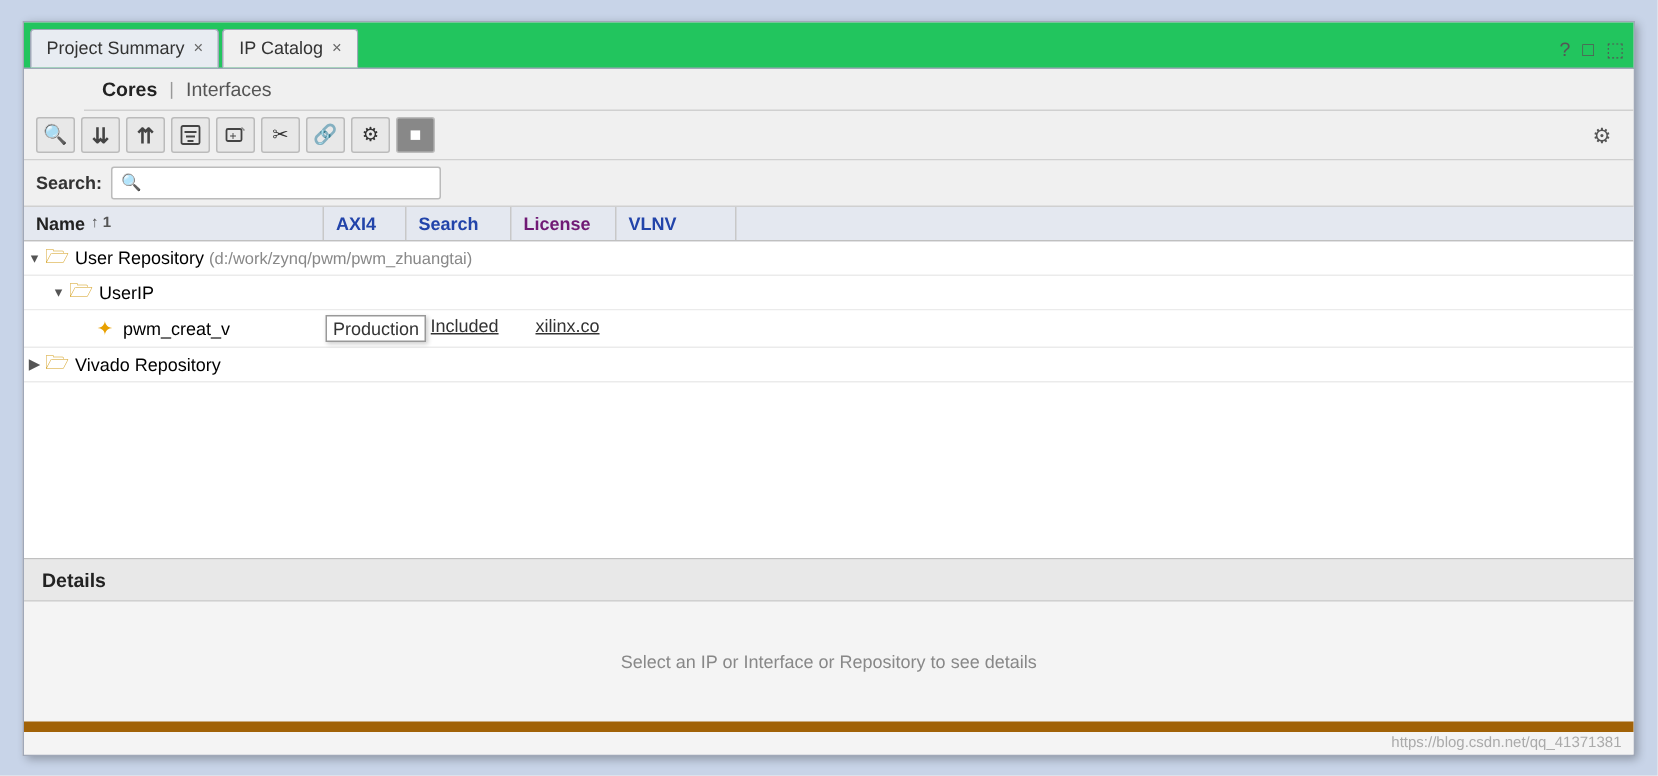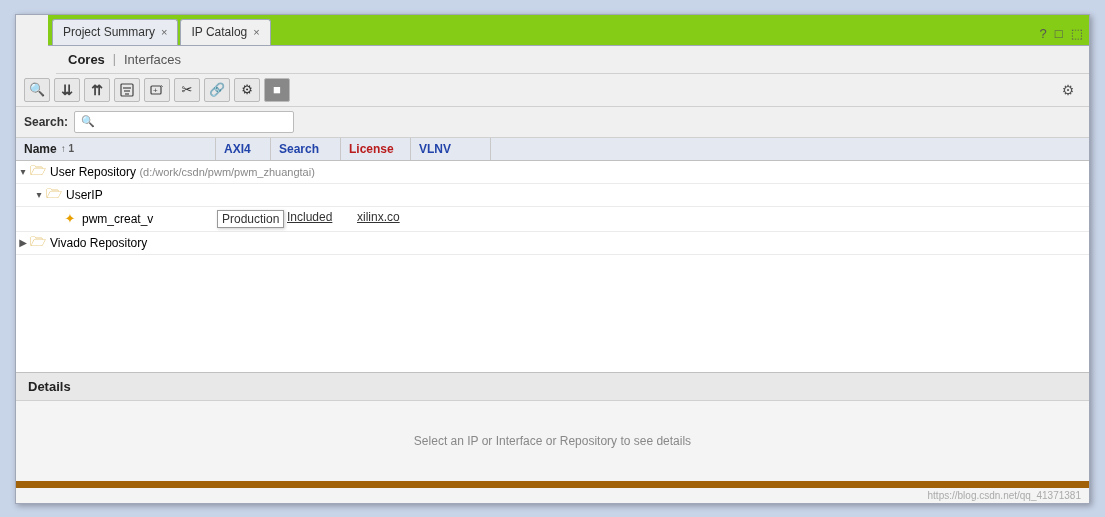--- a/index.html
+++ b/index.html
@@ -20,26 +20,25 @@
       background: #f0f0f0;
       border: 1px solid #a0a8b8;
       display: flex;
       flex-direction: column;
       box-shadow: 2px 2px 6px rgba(0,0,0,0.3);
     }
     
     .tab-bar {
       display: flex;
       align-items: flex-end;
-      background: #84cc16;
+      background: #22c55e;
       border-bottom: 1px solid #a0a8b8;
       padding-top: 4px;
       padding-left: 4px;
       position: relative;
-      margin-left: 32px;
     }
     .tab {
       display: flex;
       align-items: center;
       padding: 4px 10px;
       border: 1px solid #a0a8b8;
       border-bottom: none;
       background: #e8ecf2;
       cursor: pointer;
       font-size: 12px;
@@ -189,21 +188,21 @@
       border-right: 1px solid #c8c8c8;
     }
     .th.name-col {
       width: 200px;
       display: flex;
       align-items: center;
       gap: 4px;
     }
     .th.axi4-col { width: 55px; color: #2244aa; }
     .th.status-col { width: 70px; color: #2244aa; }
-    .th.license-col { width: 70px; color: #b91c1c; }
+    .th.license-col { width: 70px; color: #701a75; }
     .th.vlnv-col { width: 80px; color: #2244aa; }
     .sort-indicator {
       font-size: 10px;
       color: #555;
     }
     .table-body {
       flex: 1;
       overflow-y: auto;
     }
     .tree-row {
@@ -391,21 +390,21 @@
       <div class="th vlnv-col">VLNV</div>
     </div>
 
     <div class="table-body">
 
       <div class="tree-row">
         <div class="tree-toggle">▾</div>
         <div class="tree-icon folder-icon">🗁</div>
         <div class="row-name">
           <span>User Repository</span>
-          <span class="row-path">(d:/work/csdn/pwm/pwm_zhuangtai)</span>
+          <span class="row-path">(d:/work/zynq/pwm/pwm_zhuangtai)</span>
         </div>
         <div class="row-cells">
           <div class="row-cell axi4"></div>
           <div class="row-cell status"></div>
           <div class="row-cell license"></div>
           <div class="row-cell vlnv"></div>
         </div>
       </div>
 
       <div class="tree-row">

